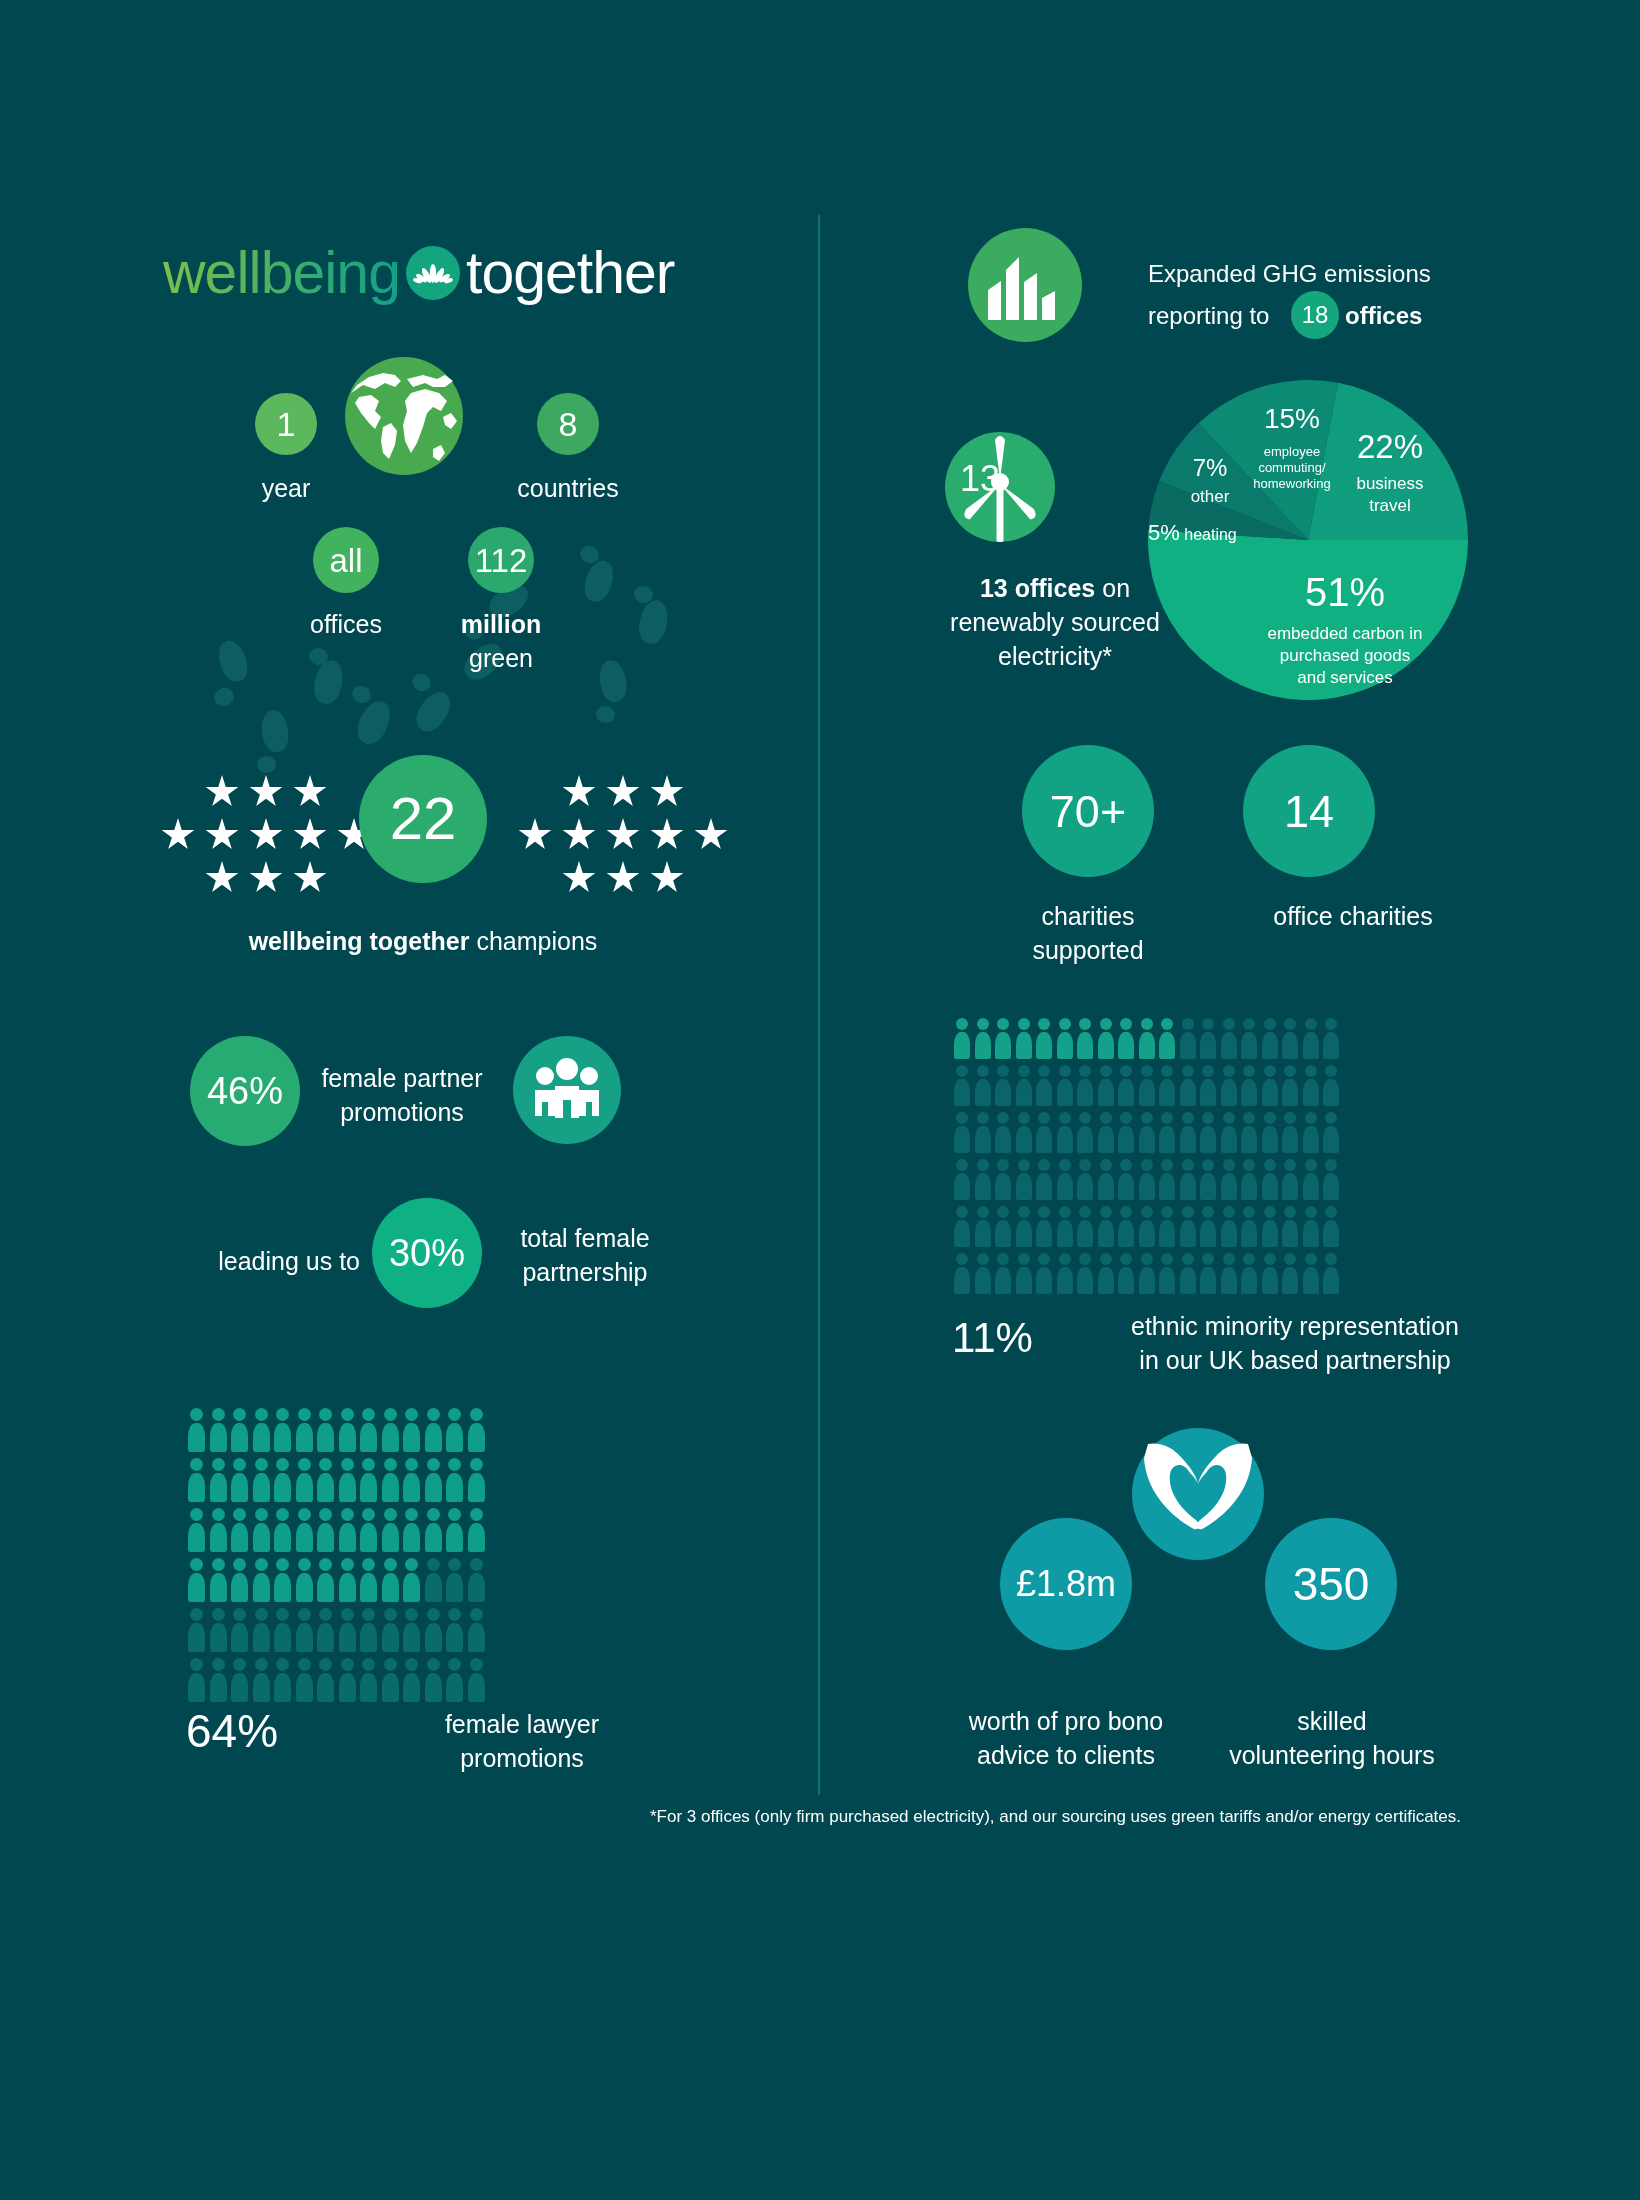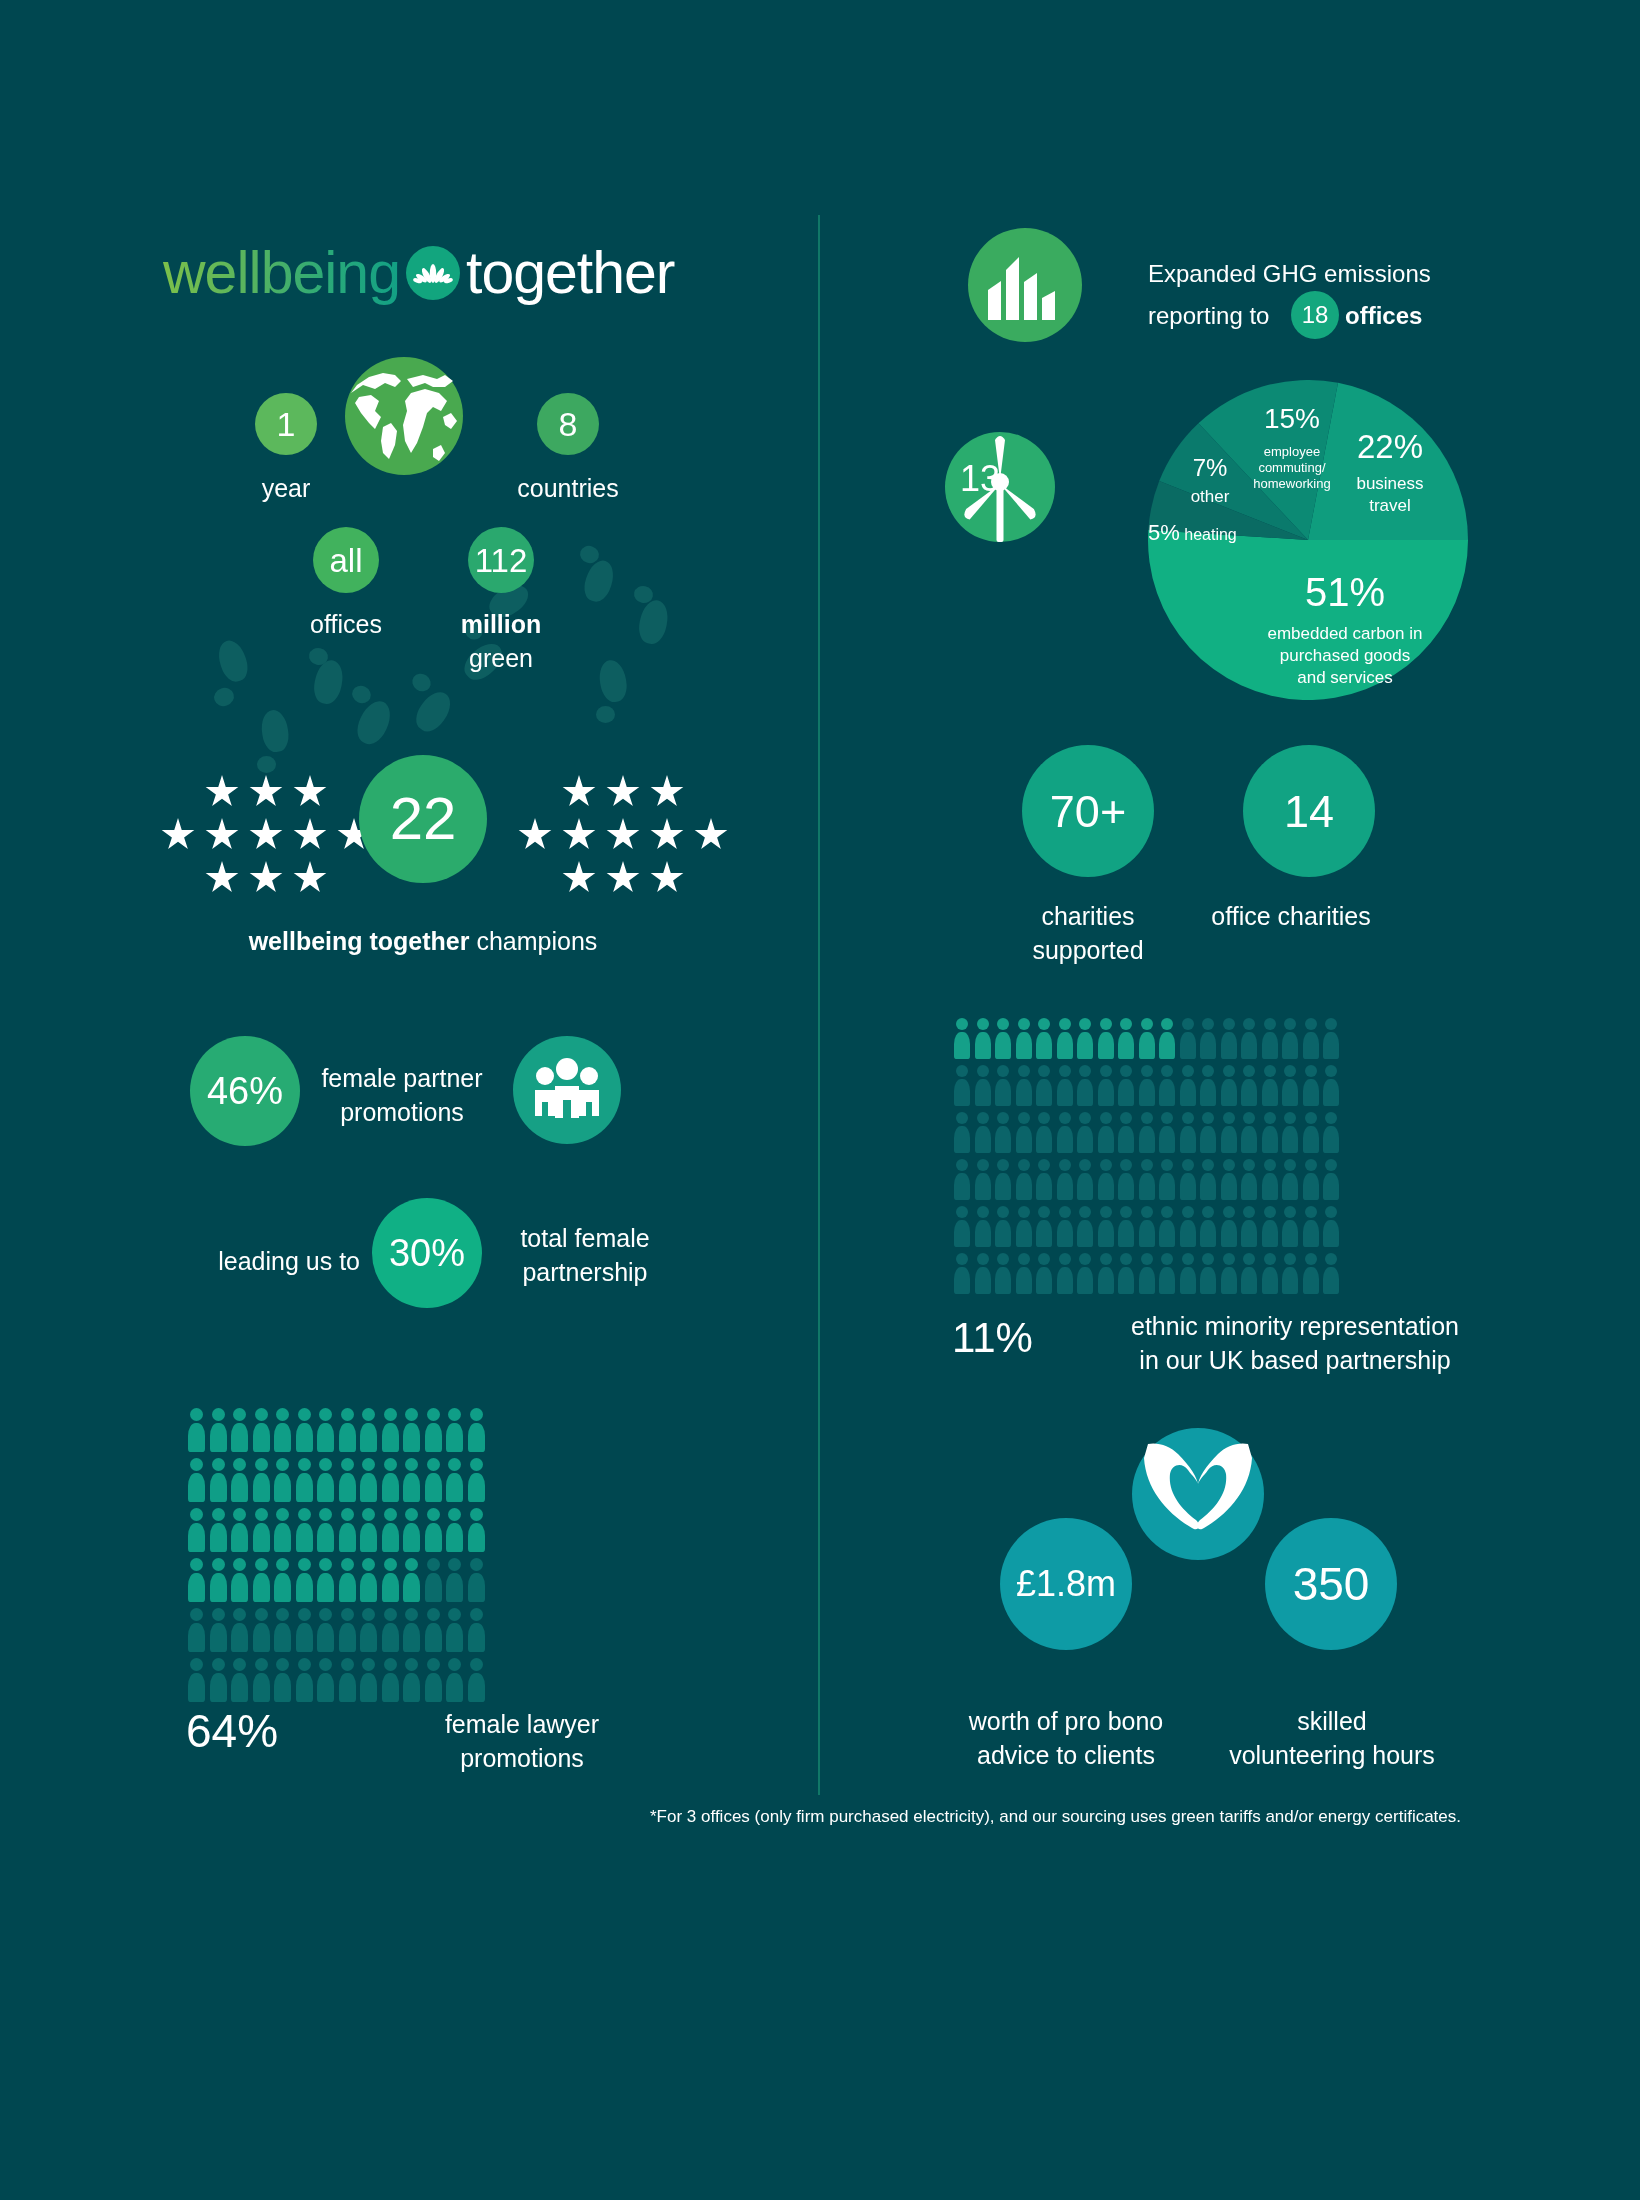--- a/index.html
+++ b/index.html
@@ -615,20 +615,28 @@
       <g fill="#ffffff">
         <rect x="51.5" y="48" width="7" height="62" rx="2"></rect>
         <path d="M55 48 L50 8 Q55 0 60 8 Z"></path>
         <path d="M55 52 L18 72 Q12 80 20 83 Z" transform="rotate(-8 55 52)"></path>
         <path d="M55 52 L92 72 Q98 80 90 83 Z" transform="rotate(8 55 52)"></path>
         <circle cx="55" cy="50" r="9"></circle>
       </g>
     </svg>
   </div>
   <div class="label c" style="left:952px;top:455px;width:56px;font-size:36px;">13</div>
+  <div class="label c" style="left:900px;top:572px;width:310px;font-size:25px;">
+    <div>
+      <span class="bold">13 offices</span>
+      <span>on</span>
+    </div>
+    <div>renewably sourced</div>
+    <div>electricity*</div>
+  </div>
 
   <div id="pie">
     <svg width="320" height="320" viewBox="0 0 320 320">
 
       <path id="sl-0" fill="#11b083" d="M 160 160 L 320.00 160.00 A 160 160 0 1 1 0.32 149.95 Z"></path>
       <path id="sl-1" fill="#0f9d7e" d="M 160 160 L 189.98 2.83 A 160 160 0 0 1 320.00 160.00 Z"></path>
       <path id="sl-2" fill="#0c8a74" d="M 160 160 L 50.47 43.37 A 160 160 0 0 1 189.98 2.83 Z"></path>
       <path id="sl-3" fill="#0a7a6c" d="M 160 160 L 11.24 101.10 A 160 160 0 0 1 50.47 43.37 Z"></path>
       <path id="sl-4" fill="#0a6b63" d="M 160 160 L 0.32 149.95 A 160 160 0 0 1 11.24 101.10 Z"></path>
     </svg>
@@ -670,21 +678,21 @@
     <span>70+</span>
   </div>
   <div class="label c" style="left:1000px;top:900px;width:176px;font-size:25px;">
     <div>charities</div>
     <div>supported</div>
   </div>
 
   <div class="circle" style="left:1243px;top:745px;width:132px;height:132px;background:#11a383;font-size:45px;">
     <span>14</span>
   </div>
-  <div class="label c" style="left:1191px;top:900px;width:200px;font-size:25px;">office charities</div>
+  <div class="label c" style="left:1253px;top:900px;width:200px;font-size:25px;">office charities</div>
 
   <div class="pgrid" id="grid-ethnic" style="left:952px;top:1018px;">
       <div class="prow" style="margin-bottom: 6px;">
         <div class="person" style="width: 20.5px;">
           <div class="head" style="width: 12px; height: 12px; background: rgb(21, 160, 137);"></div>
           <div class="body" style="width: 16px; height: 27px; background: rgb(21, 160, 137); margin-top: 2px;"></div>
         </div>
         <div class="person" style="width: 20.5px;">
           <div class="head" style="width: 12px; height: 12px; background: rgb(21, 160, 137);"></div>
           <div class="body" style="width: 16px; height: 27px; background: rgb(21, 160, 137); margin-top: 2px;"></div>

